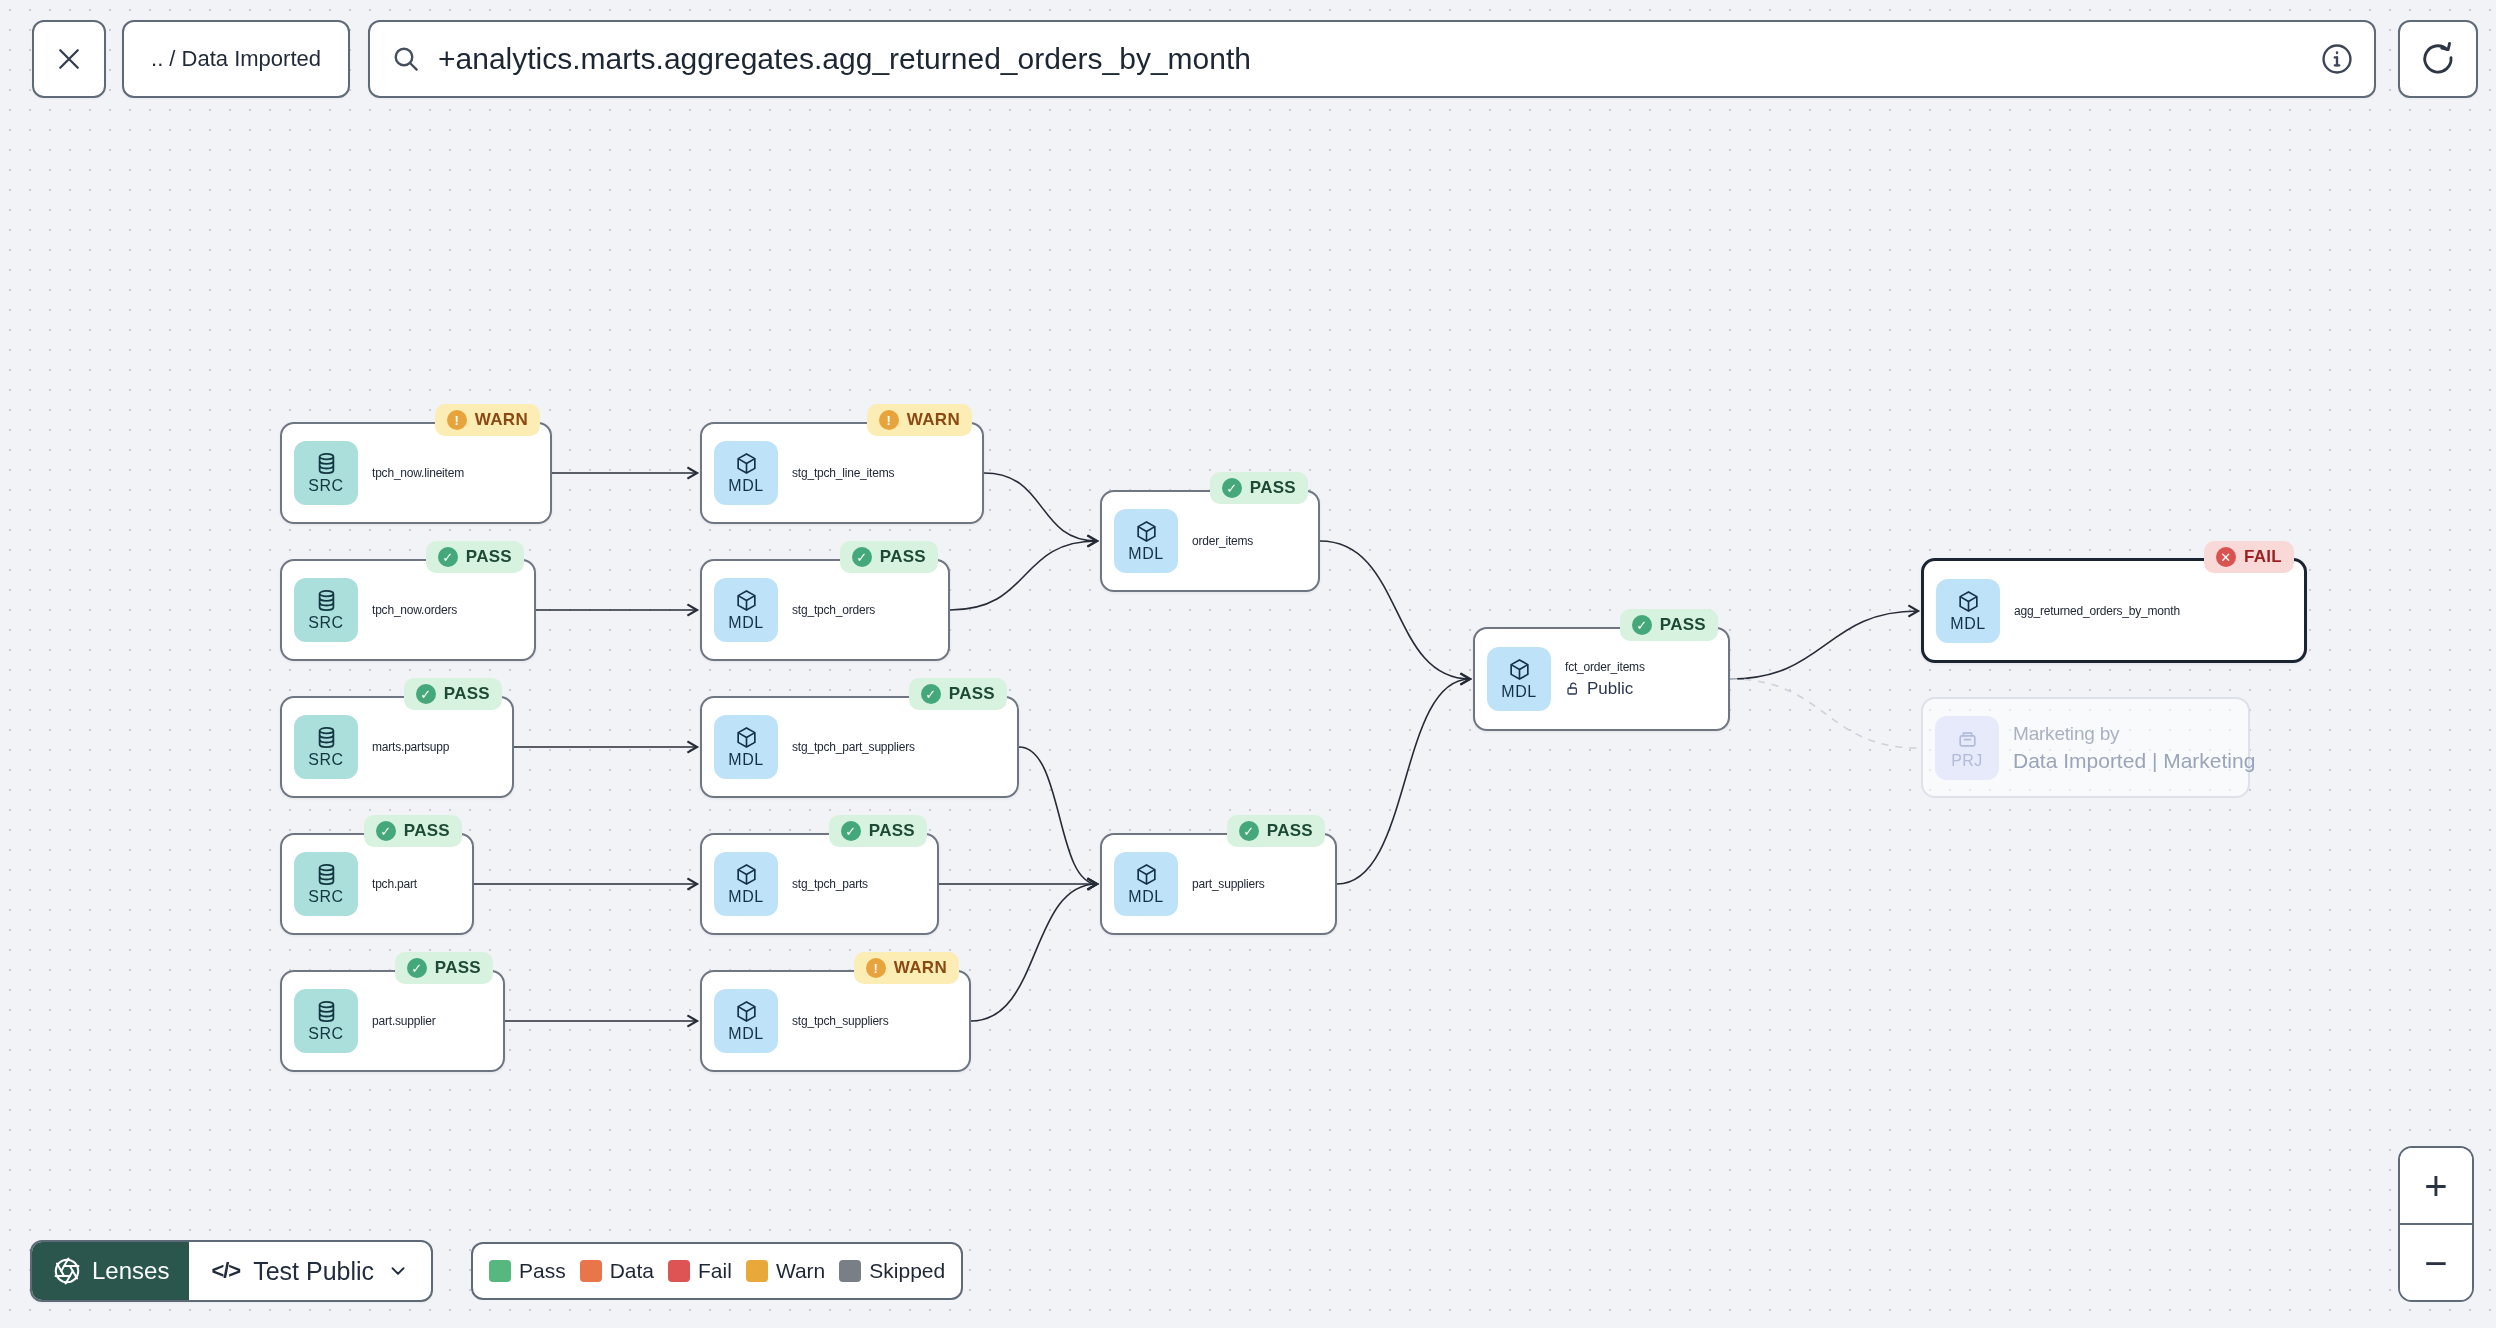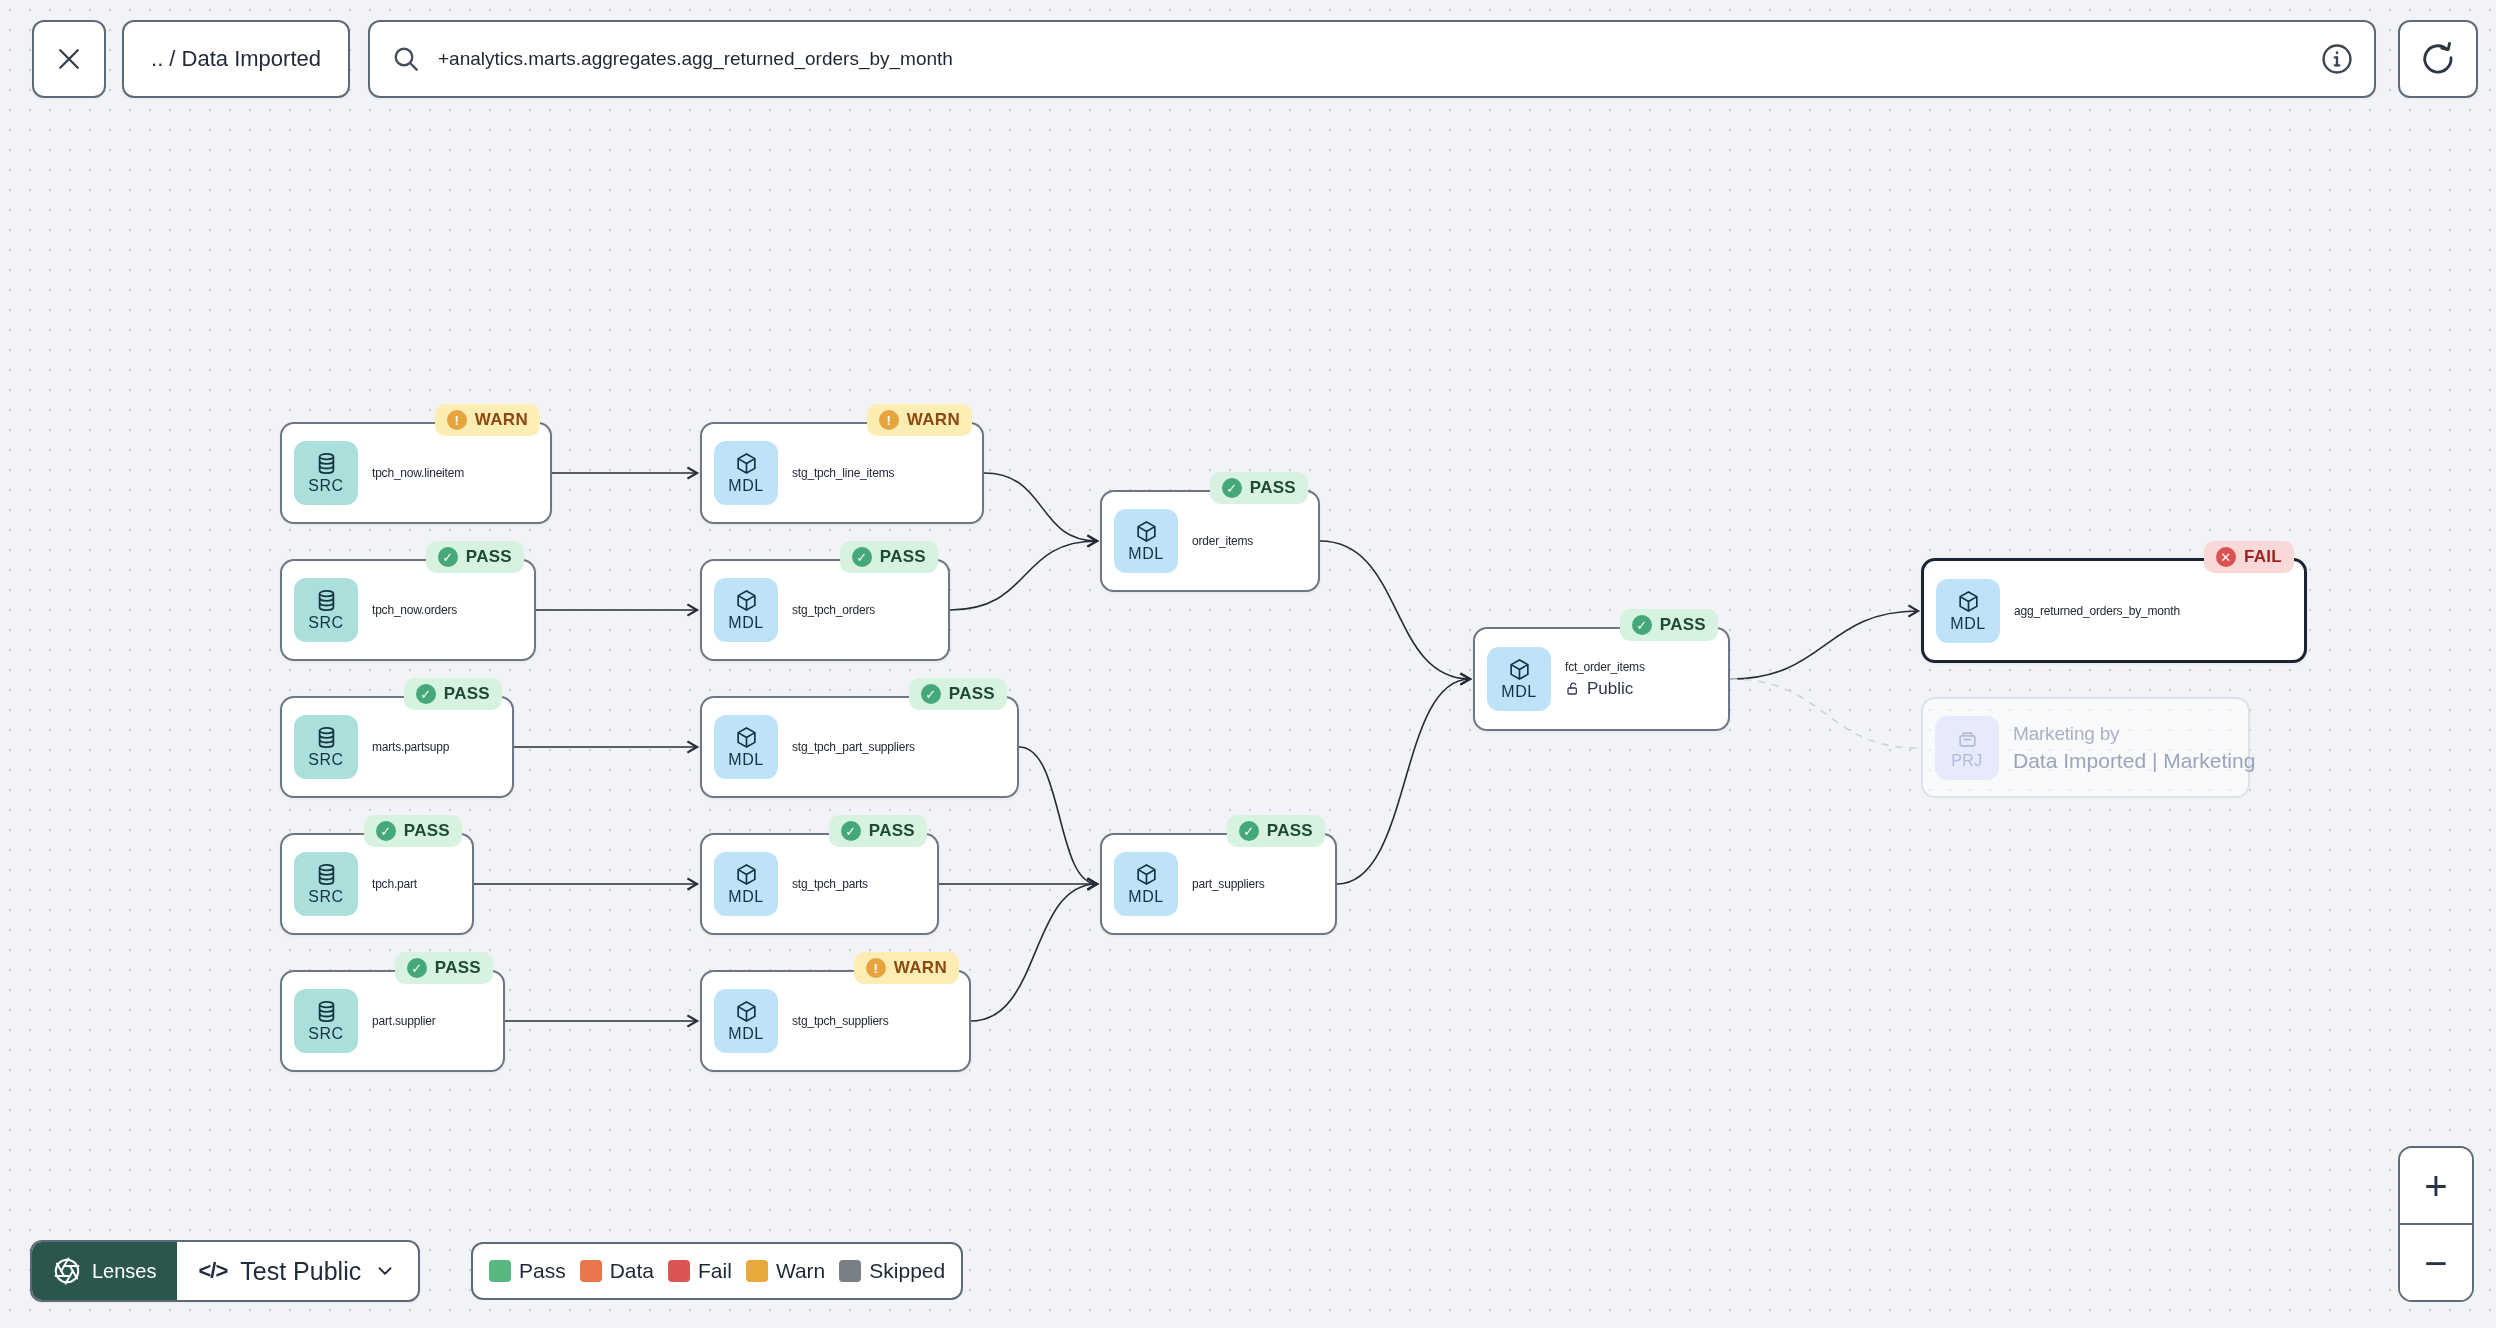--- a/index.html
+++ b/index.html
@@ -21,21 +21,21 @@
     position:absolute;top:20px;height:78px;background:#fff;border:2px solid var(--btn_border);
     border-radius:12px;display:flex;align-items:center;justify-content:center;
     box-shadow:0 1px 2px rgba(20,30,45,.05);cursor:pointer;z-index:6;
   }
   .tb svg{display:block}
   #close-btn{left:32px;width:74px}
   #breadcrumb-btn{left:122px;width:228px;font-size:22px;color:#1f2937}
   #search-bar{left:368px;width:2008px;justify-content:flex-start;padding:0 20px;cursor:text}
   #search-bar input{
     flex:1;border:none;outline:none;background:transparent;font-family:inherit;
-    font-size:19px;color:#1d2633;margin-left:16px;margin-right:60px;
+    font-size:30px;color:#1d2633;margin-left:16px;margin-right:60px;
   }
   #info-ic{position:absolute;right:18px;top:50%;transform:translateY(-50%)}
   #refresh-btn{left:2398px;width:80px}
   
   #edges{position:absolute;left:0;top:0;z-index:1}
   .edge{fill:none;stroke:var(--edge);stroke-width:1.6px}
   .edge.dashed{stroke:#ccd2dc;stroke-dasharray:7 7}
   #arrow path{stroke:var(--edge);fill:none;stroke-width:1.4}
   #nodes{position:absolute;left:0;top:0;width:100%;height:100%;z-index:2}
   .node{
@@ -66,21 +66,21 @@
     display:flex;align-items:center;justify-content:center;line-height:1;
   }
   
   #lens-pill{
     position:absolute;left:30px;top:1240px;height:62px;display:flex;z-index:6;
     border:2px solid var(--btn_border);border-radius:12px;overflow:hidden;background:#fff;
     box-shadow:0 1px 2px rgba(20,30,45,.05);
   }
   .lens-left{
     background:var(--lenses_bg);color:#fff;display:flex;align-items:center;gap:10px;
-    padding:0 20px;font-size:20px;cursor:pointer;
+    padding:0 20px;font-size:24px;cursor:pointer;
   }
   .lens-right{
     display:flex;align-items:center;gap:13px;padding:0 22px;font-size:25px;color:#222c3c;cursor:pointer;
   }
   .lens-right .code{font-size:22px;font-weight:700;letter-spacing:-1px}
   #legend{
     position:absolute;left:471px;top:1242px;height:58px;display:flex;align-items:center;gap:14px;
     padding:0 16px;background:#fff;border:2px solid var(--btn_border);border-radius:12px;z-index:6;
   }
   .leg-item{display:flex;align-items:center;gap:8px}

